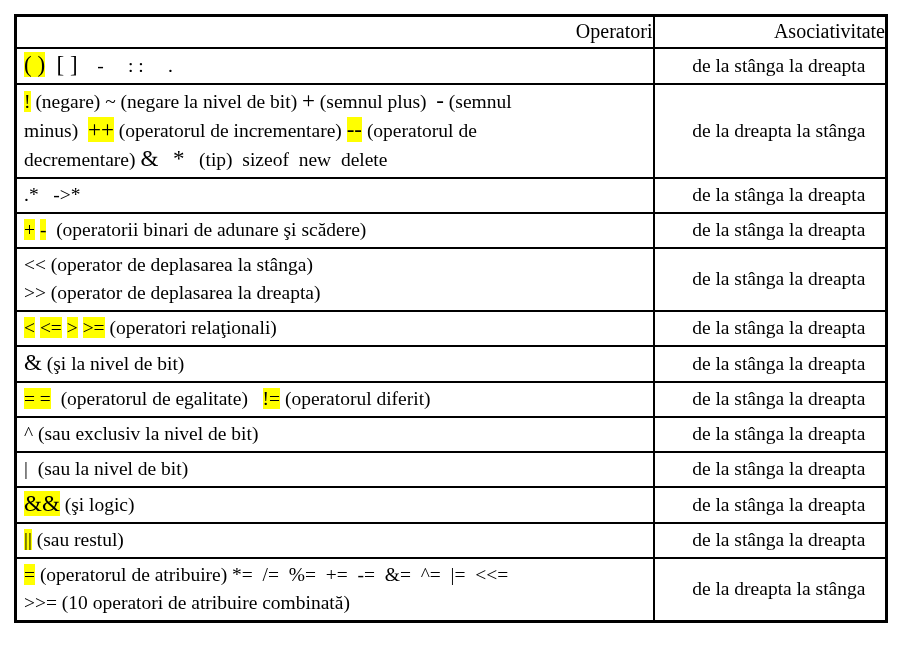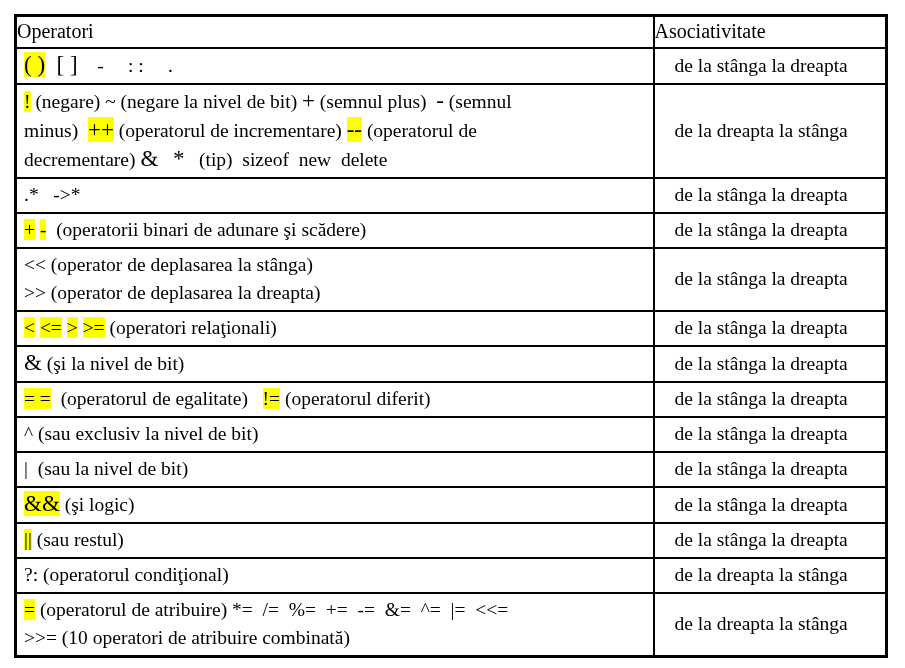--- a/index.html
+++ b/index.html
@@ -19,32 +19,32 @@
     border: 3px solid var(--border);
   }
   .op-table th, .op-table td {
     border: 2px solid var(--border);
     vertical-align: middle;
   }
   .op-table th {
     font-weight: normal;
     font-size: 20px;
     padding: 3px 0 4px 0;
-    text-align: left;
+    text-align: right;
   }
   col.c-ops  { width: 638px; }
   col.c-assoc{ width: 233px; }
   td.ops {
     font-size: 19.5px;
     padding: 2px 6px 3px 7px;
     white-space: pre-wrap;
   }
   td.assoc {
     font-size: 19.5px;
-    text-align: left;
+    text-align: center;
     padding: 2px 2px 3px 20px;
   }
   .line { line-height: 28px; }
   .hl { background: var(--hl); }
   .big { font-size: 23px; line-height: 28px; }
 </style>
 </head>
 <body>
 
 <div class="page">
@@ -102,22 +102,18 @@
         </tr>
         <tr>
           <td class="ops"><div class="line"><span class="hl big">&amp;&amp;</span><span> (şi logic)</span></div></td>
           <td class="assoc">de la stânga la dreapta</td>
         </tr>
         <tr>
           <td class="ops"><div class="line"><span class="hl">||</span><span> (sau restul)</span></div></td>
           <td class="assoc">de la stânga la dreapta</td>
         </tr>
         <tr>
-          <td class="ops"><div class="line"><span>?: (operatorul condiţional)</span></div></td>
-          <td class="assoc">de la dreapta la stânga</td>
-        </tr>
-        <tr>
           <td class="ops"><div class="line"><span class="hl">=</span><span> (operatorul de atribuire) </span><span>*=  /=  %=  +=  -=  &amp;=  ^=  |=  &lt;&lt;=</span></div><div class="line"><span>&gt;&gt;= (10 operatori de atribuire combinată)</span></div></td>
           <td class="assoc">de la dreapta la stânga</td>
         </tr>
       </tbody>
   </table>
 </div>
 
 </body></html>

